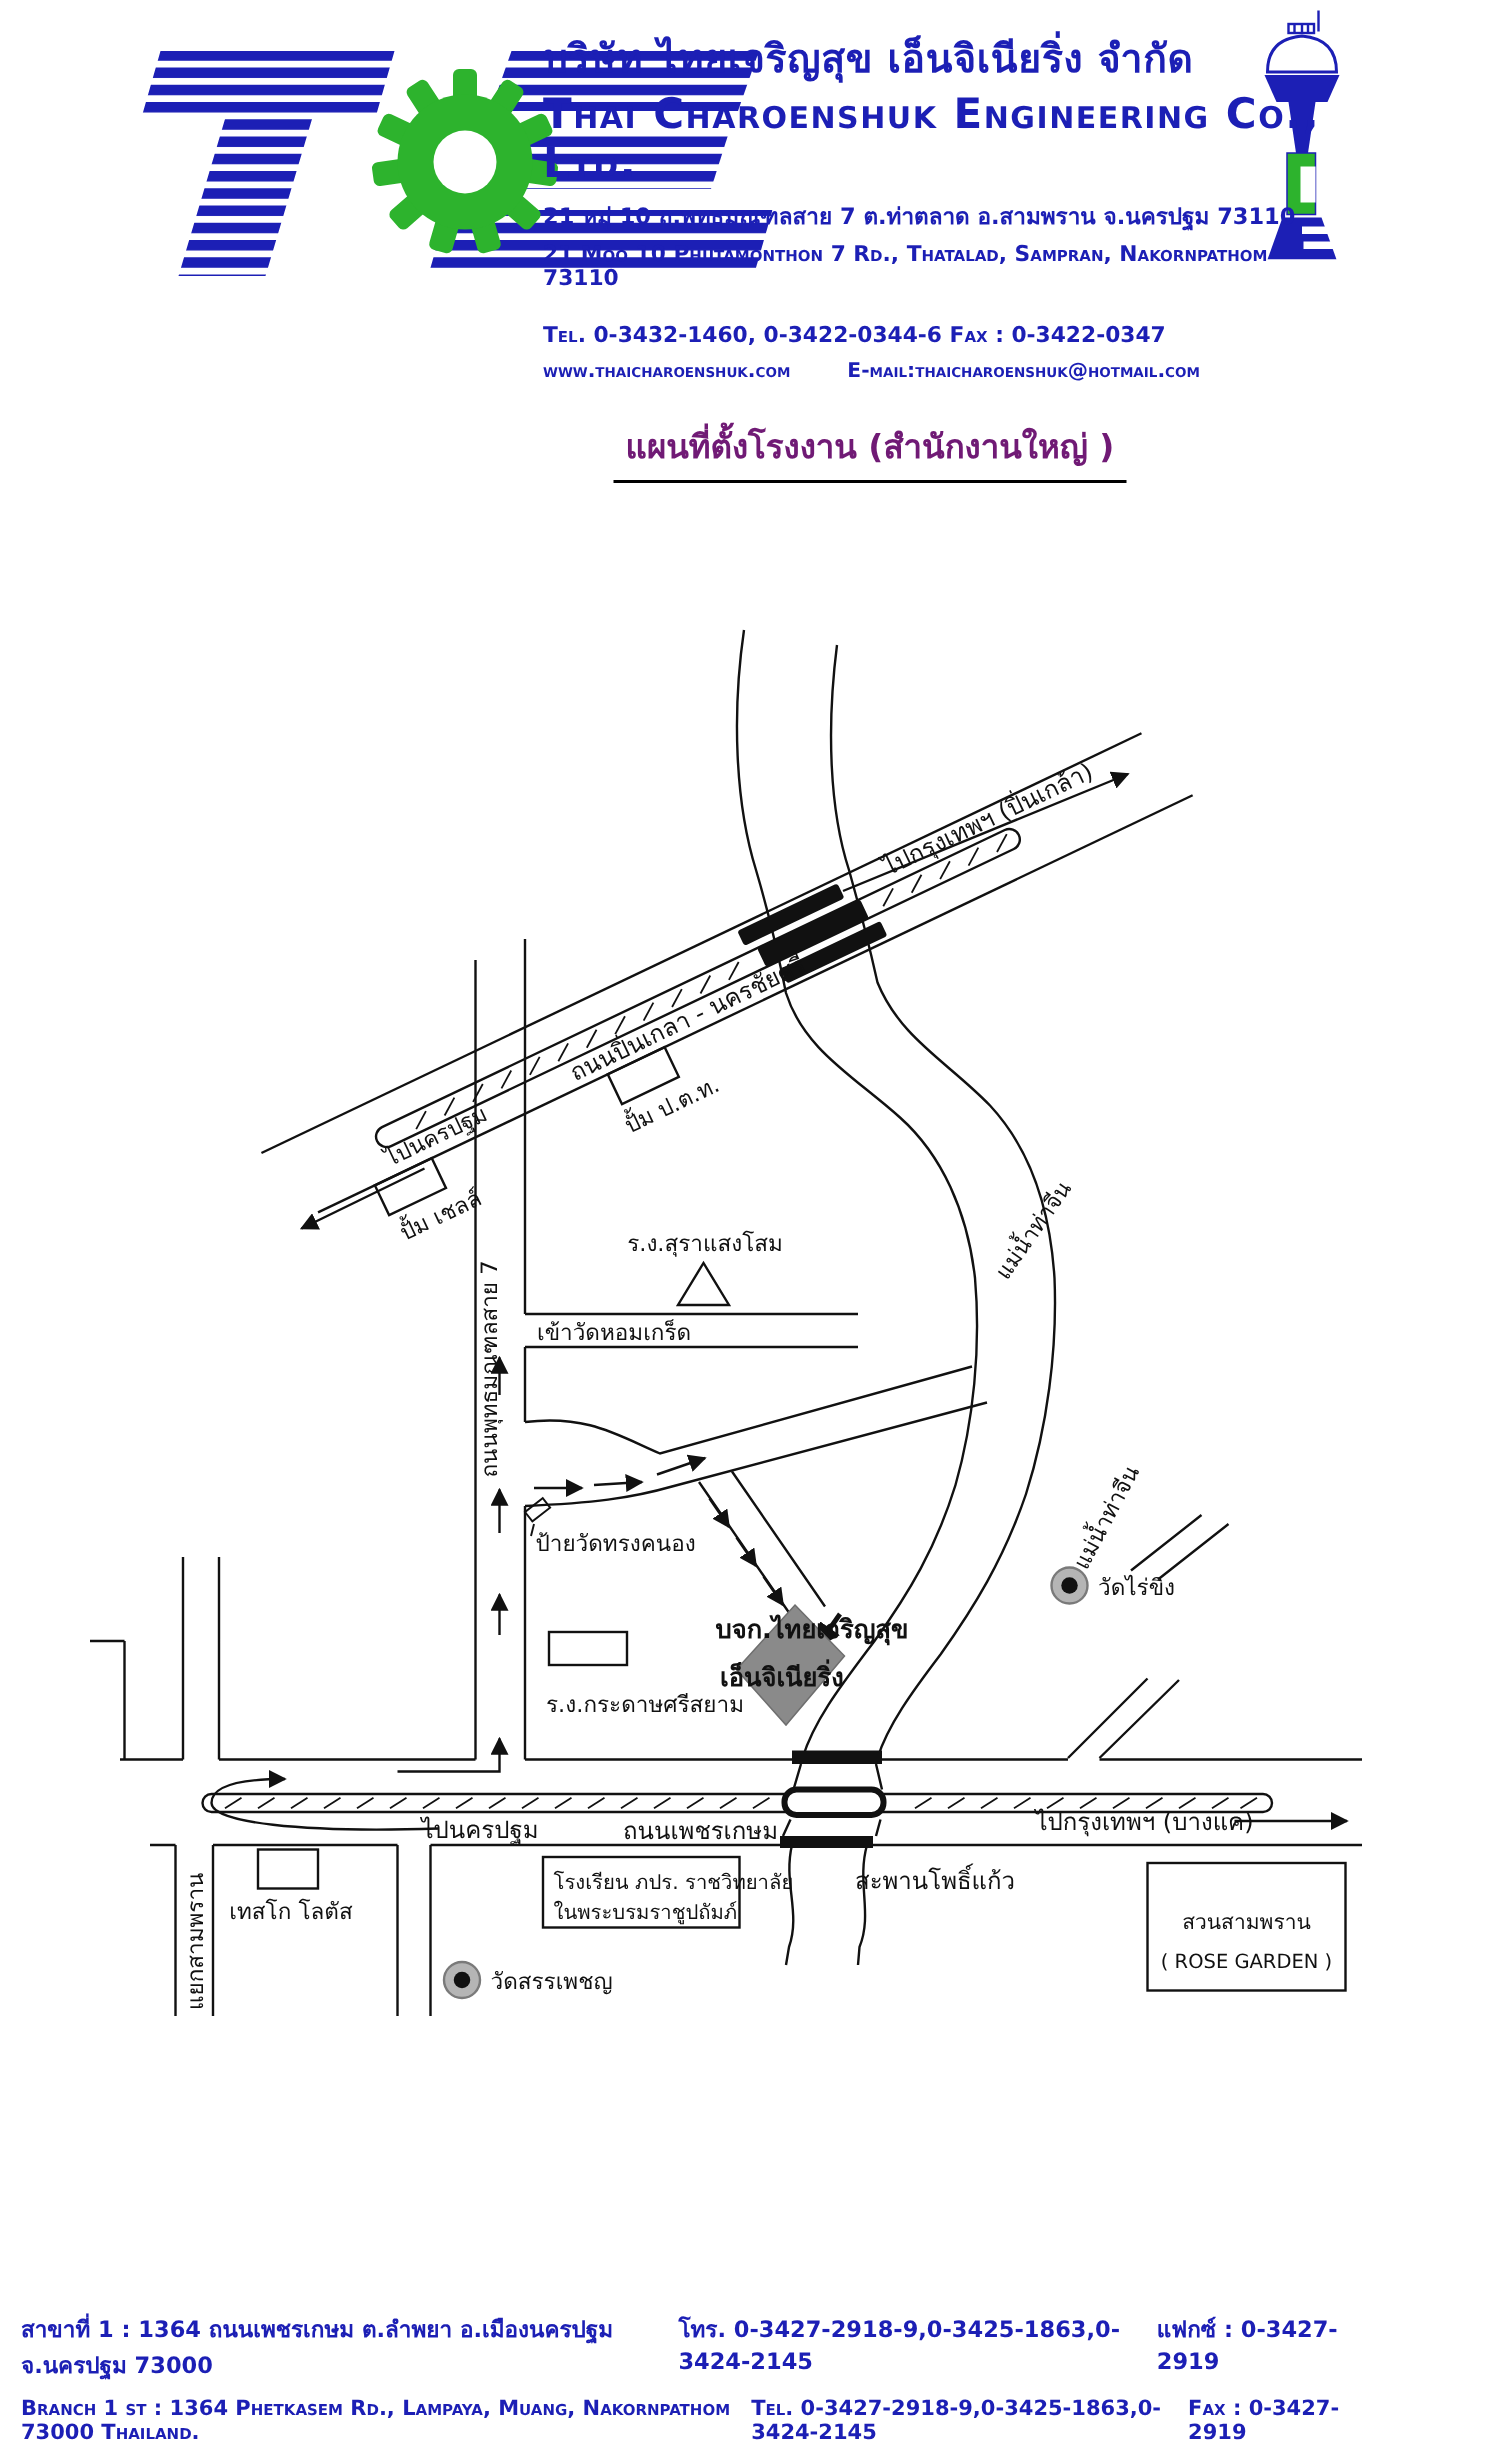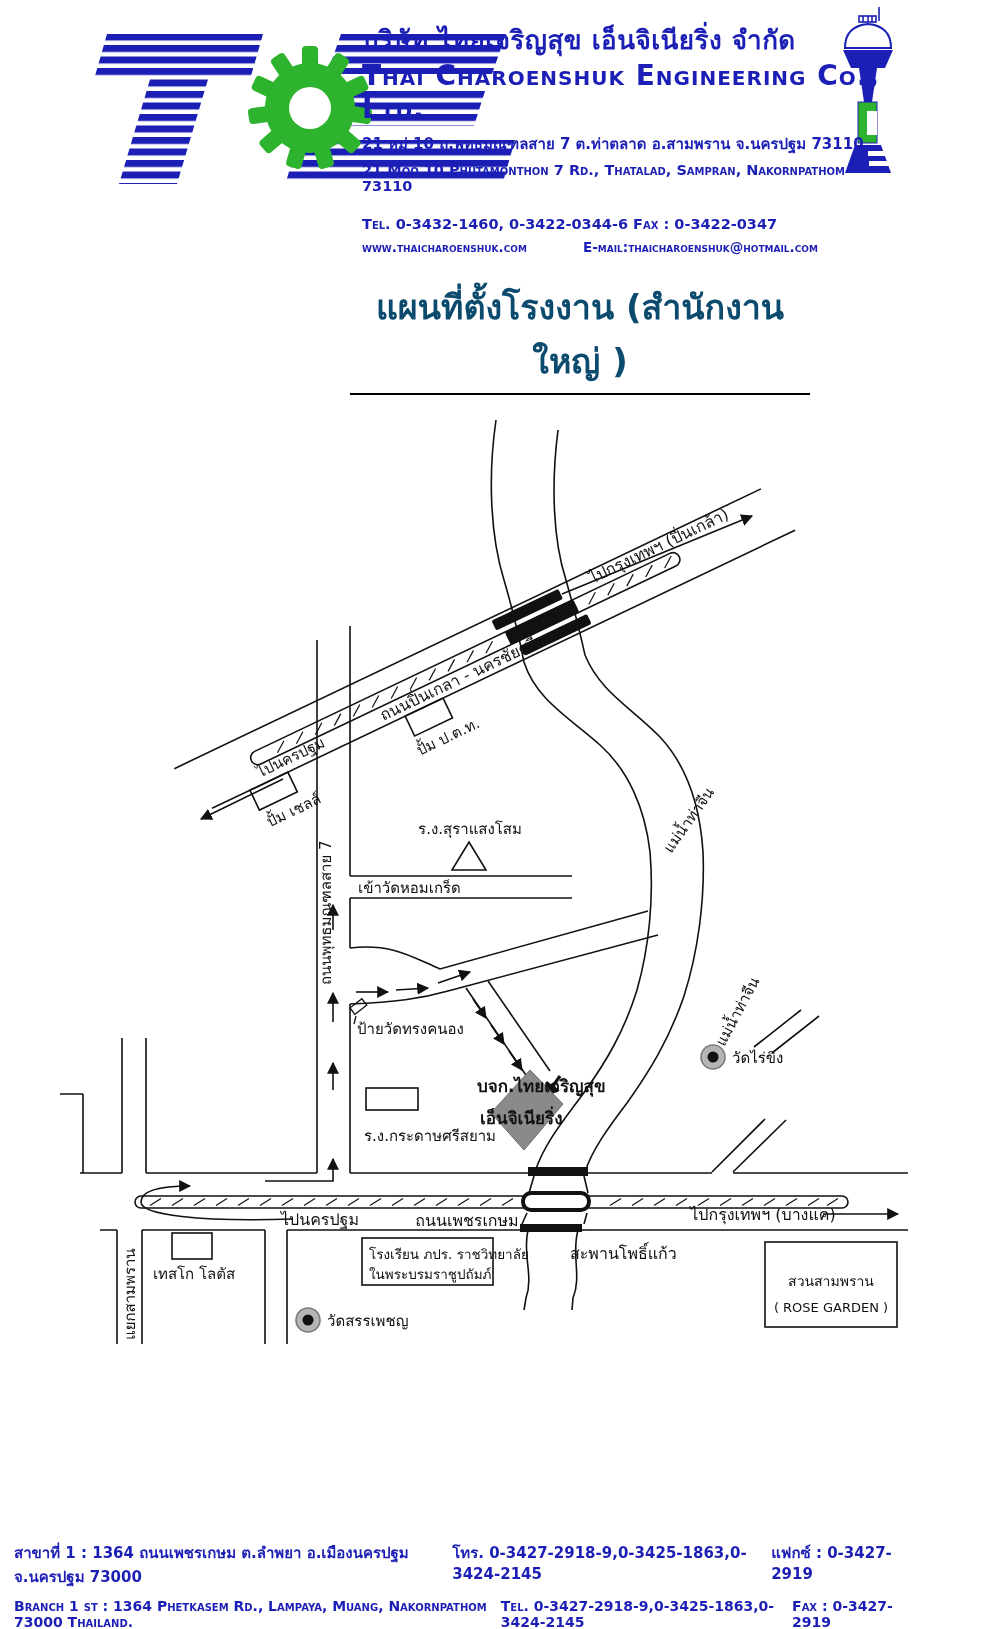--- a/index.html
+++ b/index.html
@@ -5,24 +5,24 @@
   html,body{margin:0;padding:0;background:#fff;}
   .page{position:relative;width:920px;height:1629px;background:#fff;overflow:hidden;
         font-family:"DejaVu Sans",sans-serif;color:#111;}
   
   .hdr-text{position:absolute;left:362px;top:24px;width:520px;color:#1c1fb5;}
   .co-th{font-size:26px;font-weight:bold;letter-spacing:.5px;line-height:1.25;}
   .co-en{font-size:28px;font-weight:bold;font-variant:small-caps;letter-spacing:1px;margin-top:2px;}
   .addr-th{font-size:15px;font-weight:bold;margin-top:7px;}
   .addr-en{font-size:14.5px;font-weight:bold;font-variant:small-caps;margin-top:6px;}
   .telfax{font-size:14.5px;font-weight:bold;font-variant:small-caps;margin-top:22px;}
-  .webrow{font-size:13.5px;font-weight:bold;font-variant:small-caps;margin-top:7px;display:flex;gap:56px;}
+  .webrow{font-size:13.5px;font-weight:bold;font-variant:small-caps;margin-top:7px;display:flex;gap:38px;}
   
   .map-title{position:absolute;left:350px;top:280px;width:460px;text-align:center;}
-  .map-title span{display:inline-block;font-size:34px;font-weight:bold;color:#0c4a6e;
+  .map-title span{display:inline-block;font-size:22px;font-weight:bold;color:#701a75;
         border-bottom:2.5px solid #000;padding:0 8px 5px 8px;}
   
   .map-svg{position:absolute;left:0;top:380px;}
   .map-svg text{fill:#111;stroke:none;font-family:"DejaVu Sans",sans-serif;}
   
   .footer{position:absolute;left:14px;right:14px;top:1541px;color:#1c1fb5;}
   .f-row{display:flex;justify-content:space-between;align-items:baseline;}
   .f-th{font-size:15px;font-weight:bold;margin-bottom:9px;}
   .f-en{font-size:14px;font-weight:bold;font-variant:small-caps;}
 </style>

